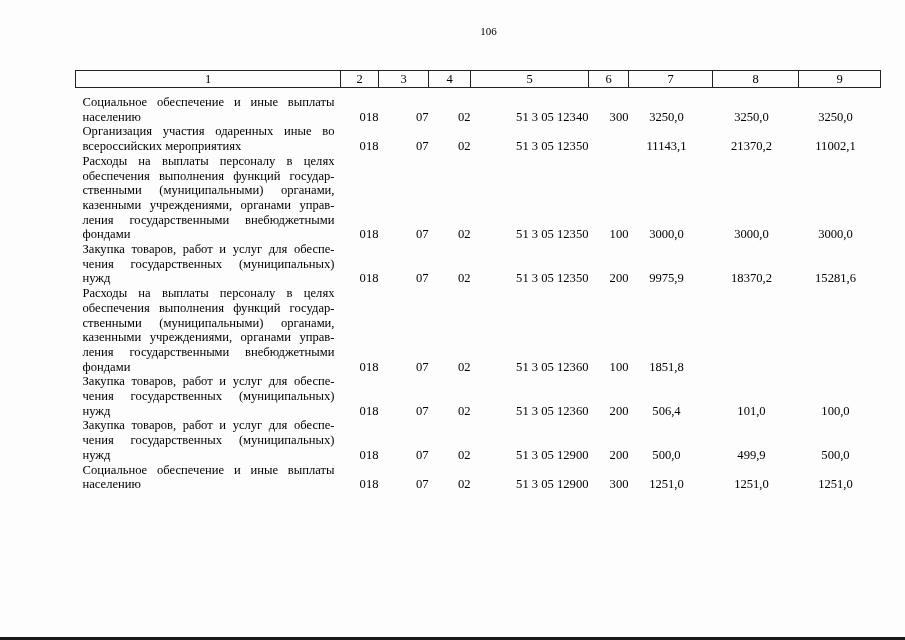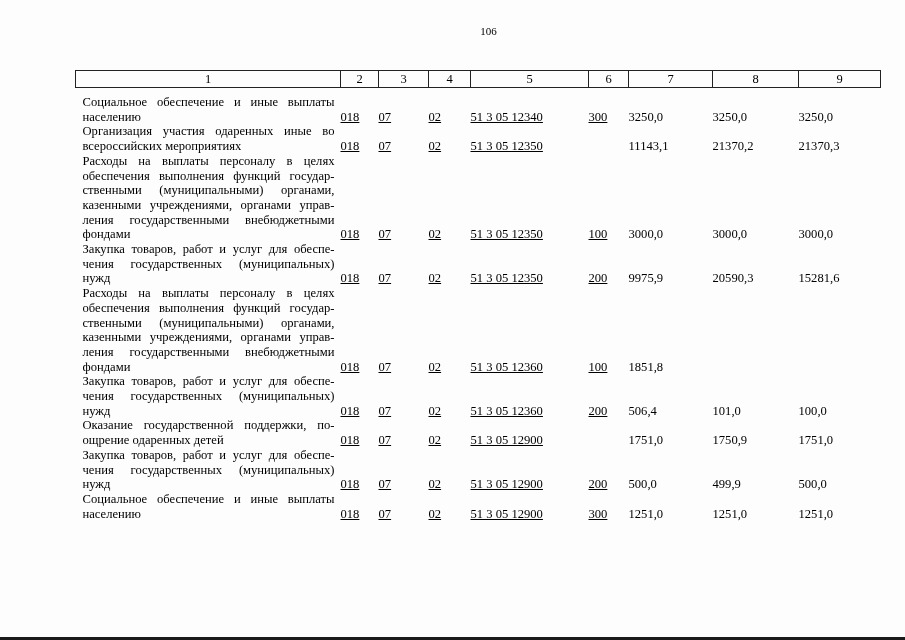--- a/index.html
+++ b/index.html
@@ -42,22 +42,22 @@
     line-height: 14.7px;
     padding: 0;
   }
   tbody tr:first-child td { padding-top: 7px; }
   td.desc {
     vertical-align: top;
     padding-left: 7px;
     padding-right: 6px;
     font-family: Liberation Serif, serif;
   }
-  td.code { text-align: left; text-decoration: underline; }
-  td.amt  { text-align: left; padding-right: 8px; }
+  td.code { text-align: right; }
+  td.amt  { text-align: center; padding-right: 8px; }
   .dline { text-align: justify; text-align-last: justify; }
   .dline.dlast { text-align-last: left; }
   .page-bottom-edge {
     position: absolute;
     left: 0;
     bottom: 0;
     width: 100%;
     height: 3px;
     background: #1a1a1a;
   }
@@ -112,21 +112,21 @@
           <div class="dline">Организация участия одаренных иные во</div>
           <div class="dline dlast">всероссийских мероприятиях</div>
         </td>
       <td class="code">018</td>
       <td class="code">07</td>
       <td class="code">02</td>
       <td class="code">51 3 05 12350</td>
       <td class="code"></td>
       <td class="amt">11143,1</td>
       <td class="amt">21370,2</td>
-      <td class="amt">21370,3</td>
+      <td class="amt">11002,1</td>
     </tr>
     <tr>
       <td class="desc">
           <div class="dline">Расходы на выплаты персоналу в целях</div>
           <div class="dline">обеспечения выполнения функций государ-</div>
           <div class="dline">ственными (муниципальными) органами,</div>
           <div class="dline">казенными учреждениями, органами управ-</div>
           <div class="dline">ления государственными внебюджетными</div>
           <div class="dline dlast">фондами</div>
         </td>
@@ -144,21 +144,21 @@
           <div class="dline">Закупка товаров, работ и услуг для обеспе-</div>
           <div class="dline">чения государственных (муниципальных)</div>
           <div class="dline dlast">нужд</div>
         </td>
       <td class="code">018</td>
       <td class="code">07</td>
       <td class="code">02</td>
       <td class="code">51 3 05 12350</td>
       <td class="code">200</td>
       <td class="amt">9975,9</td>
-      <td class="amt">20590,3</td>
+      <td class="amt">18370,2</td>
       <td class="amt">15281,6</td>
     </tr>
     <tr>
       <td class="desc">
           <div class="dline">Расходы на выплаты персоналу в целях</div>
           <div class="dline">обеспечения выполнения функций государ-</div>
           <div class="dline">ственными (муниципальными) органами,</div>
           <div class="dline">казенными учреждениями, органами управ-</div>
           <div class="dline">ления государственными внебюджетными</div>
           <div class="dline dlast">фондами</div>
@@ -182,34 +182,20 @@
       <td class="code">07</td>
       <td class="code">02</td>
       <td class="code">51 3 05 12360</td>
       <td class="code">200</td>
       <td class="amt">506,4</td>
       <td class="amt">101,0</td>
       <td class="amt">100,0</td>
     </tr>
     <tr>
       <td class="desc">
-          <div class="dline">Оказание государственной поддержки, по-</div>
-          <div class="dline dlast">ощрение одаренных детей</div>
-        </td>
-      <td class="code">018</td>
-      <td class="code">07</td>
-      <td class="code">02</td>
-      <td class="code">51 3 05 12900</td>
-      <td class="code"></td>
-      <td class="amt">1751,0</td>
-      <td class="amt">1750,9</td>
-      <td class="amt">1751,0</td>
-    </tr>
-    <tr>
-      <td class="desc">
           <div class="dline">Закупка товаров, работ и услуг для обеспе-</div>
           <div class="dline">чения государственных (муниципальных)</div>
           <div class="dline dlast">нужд</div>
         </td>
       <td class="code">018</td>
       <td class="code">07</td>
       <td class="code">02</td>
       <td class="code">51 3 05 12900</td>
       <td class="code">200</td>
       <td class="amt">500,0</td>

